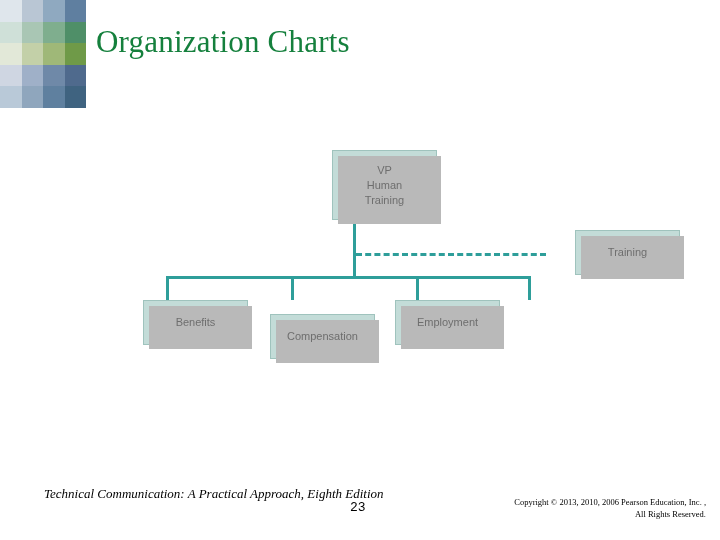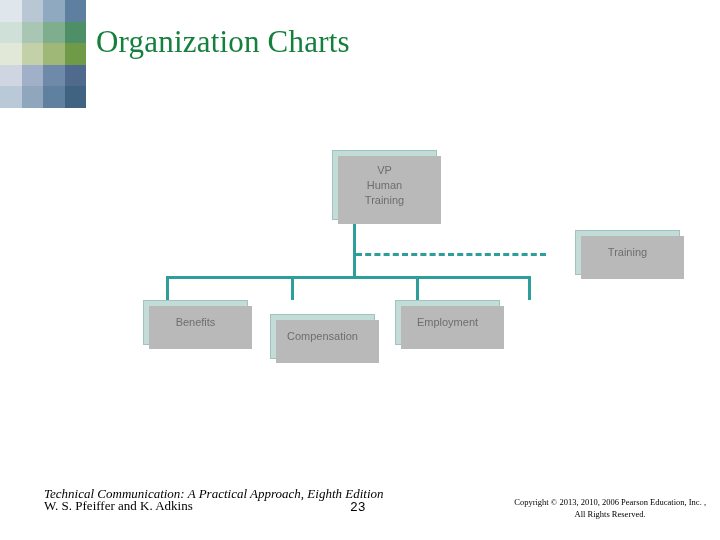--- a/index.html
+++ b/index.html
@@ -109,21 +109,21 @@
     font-family: "Liberation Serif", serif;
   }
   #footer-left .line1 { font-style: italic; }
   #footer-right {
     position: absolute;
     right: 14px;
     top: 16px;
     font-size: 8.5px;
     line-height: 12px;
     color: #000000;
-    text-align: center;
+    text-align: right;
     font-family: "Liberation Serif", serif;
   }
   #slide-number {
     position: absolute;
     left: 350px;
     top: 20px;
     font-size: 13px;
     color: #000000;
     font-family: Liberation Mono, monospace;
   }
@@ -193,20 +193,19 @@
 
   <div class="node" style="left:365px; top:170px; width:105px; height:45px;">
     <span>Employment</span>
   </div>
 
 </div>
 
 <div id="footer">
   <div id="footer-left">
     <div class="line1">Technical Communication: A Practical Approach, Eighth Edition</div>
-    <div class="line2">W. S. Pfeiffer and K. Adkins</div>
   </div>
   <div id="slide-number">23</div>
   <div id="footer-right">
     <div>Copyright © 2013, 2010, 2006 Pearson Education, Inc. ,</div>
     <div>All Rights Reserved.</div>
   </div>
 </div>
 
 </body></html>

